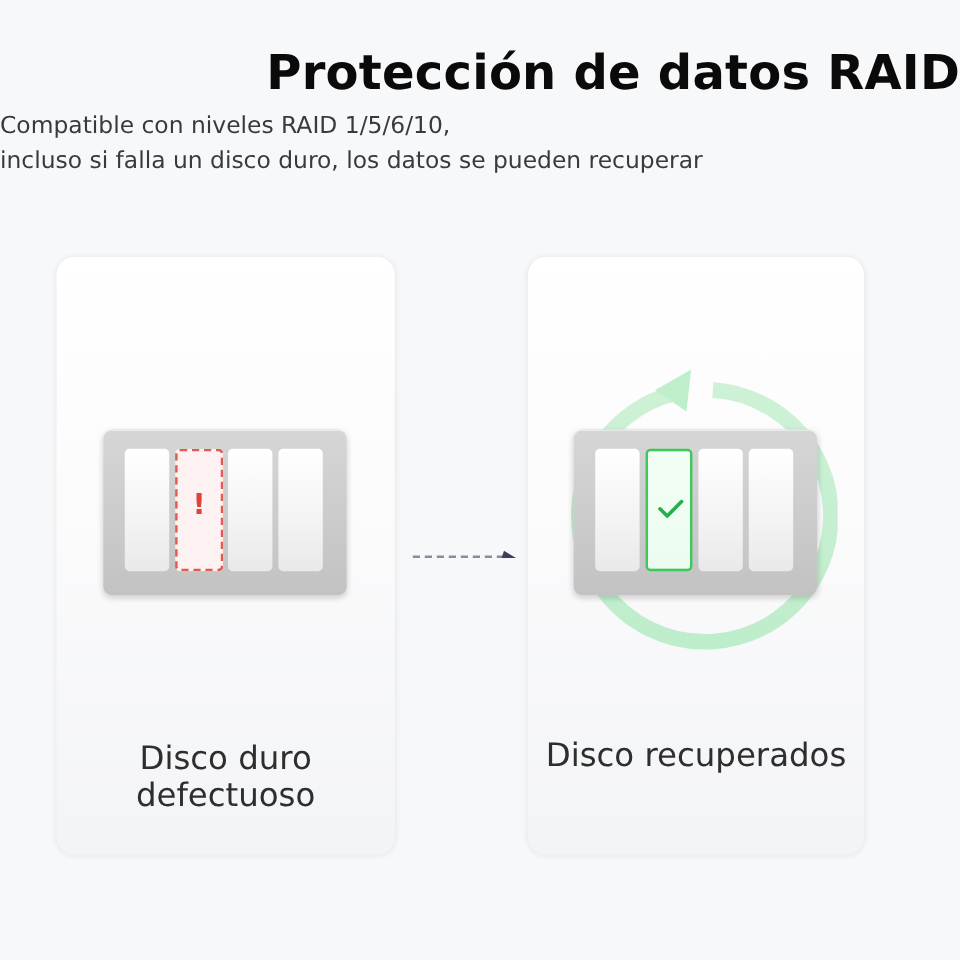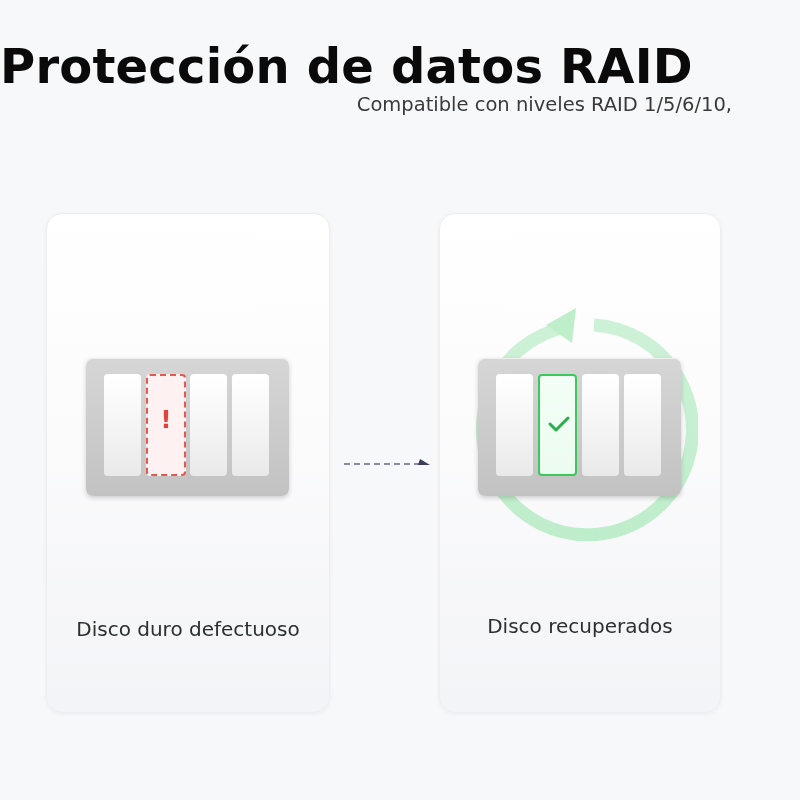--- a/index.html
+++ b/index.html
@@ -5,45 +5,45 @@
     html, body { margin: 0; padding: 0; }
     body {
       width: 800px; height: 800px; overflow: hidden;
       background: #f7f8fa;
       font-family: "Liberation Sans", "DejaVu Sans", sans-serif;
       position: relative;
       color: #222;
     }
     .title {
       position: absolute; left: 0; top: 38px; width: 800px;
-      text-align: left;
+      text-align: right;
       font-family: "DejaVu Sans", sans-serif;
-      font-weight: bold; font-size: 48px; letter-spacing: 0.2px;
+      font-weight: bold; font-size: 40px; letter-spacing: 0.2px;
       color: #0a0a0a;
     }
     .subtitle {
       position: absolute; left: 0; top: 90px; width: 732px;
-      text-align: right;
+      text-align: left;
       font-family: "DejaVu Sans", sans-serif;
       font-size: 19.5px; line-height: 29px; color: #3a3a3a;
     }
     .subtitle span { display: block; }
     .card {
       position: absolute; top: 213px; height: 498px;
       border-radius: 16px;
       background: linear-gradient(180deg, #ffffff 0%, #fbfbfc 45%, #f3f4f7 100%);
       border: 1px solid #eceef2;
       box-shadow: 0 1px 4px rgba(0,0,0,0.05);
     }
     .card.left { left: 46px; width: 282px; }
     .card.right { left: 439px; width: 280px; }
     .card-label {
       position: absolute; left: 0; width: 100%; text-align: center;
       font-family: "DejaVu Sans", sans-serif;
-      font-size: 20px; color: #2e2e2e;
+      font-size: 27px; color: #2e2e2e;
     }
     .card.left .card-label { top: 403px; }
     .card.right .card-label { top: 400px; }
 
     .enclosure {
       position: absolute; width: 203px; height: 138px;
       border-radius: 7px;
       background: linear-gradient(180deg, #d6d6d6 0%, #c2c2c2 100%);
       box-shadow: 0 2px 5px rgba(0,0,0,0.18), inset 0 1px 0 rgba(255,255,255,0.6);
     }
@@ -84,20 +84,21 @@
     .circle {
       position: absolute; left: 458px; top: 303px; width: 240px; height: 250px;
     }
   </style>
 </head>
 <body>
 
 <div class="title">Protección de datos RAID</div>
 <div class="subtitle">
   <span>Compatible con niveles RAID 1/5/6/10,</span>
+  <span>incluso si falla un disco duro, los datos se pueden recuperar</span>
 </div>
 
 <div class="card left">
   <div class="card-label">Disco duro defectuoso</div>
 </div>
 
 <div class="enclosure left">
   <div class="bay b1"></div>
   <div class="bay b2 fail">
     <div class="bang">!</div>

